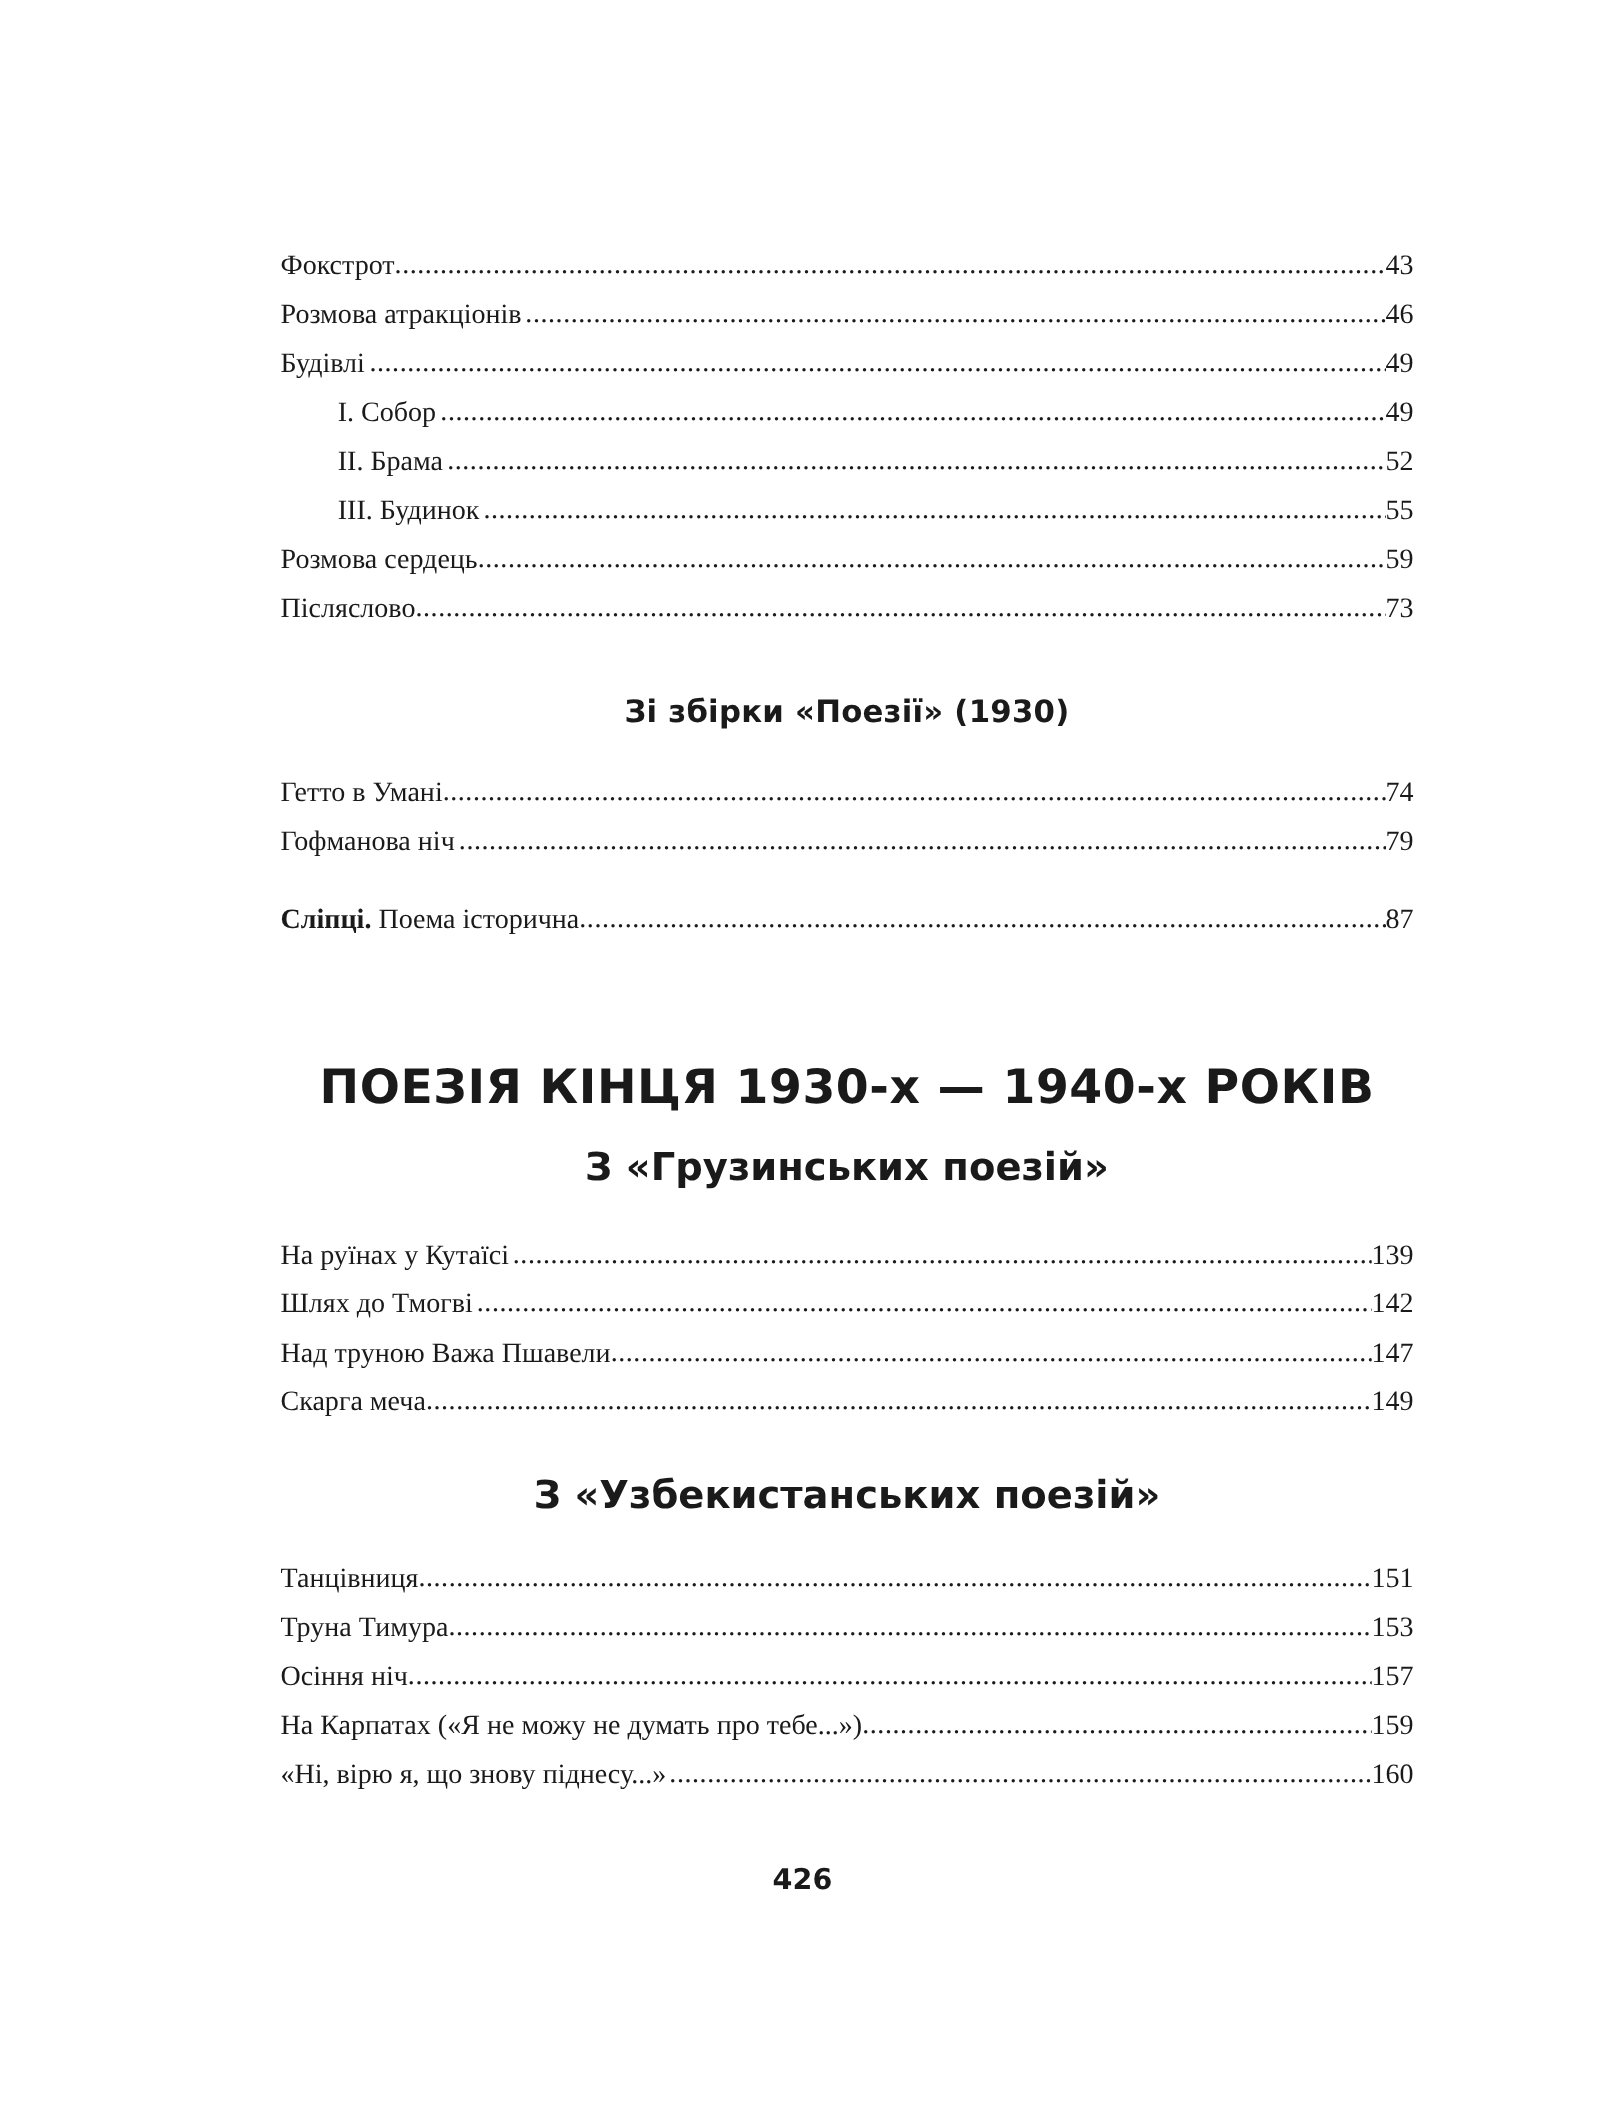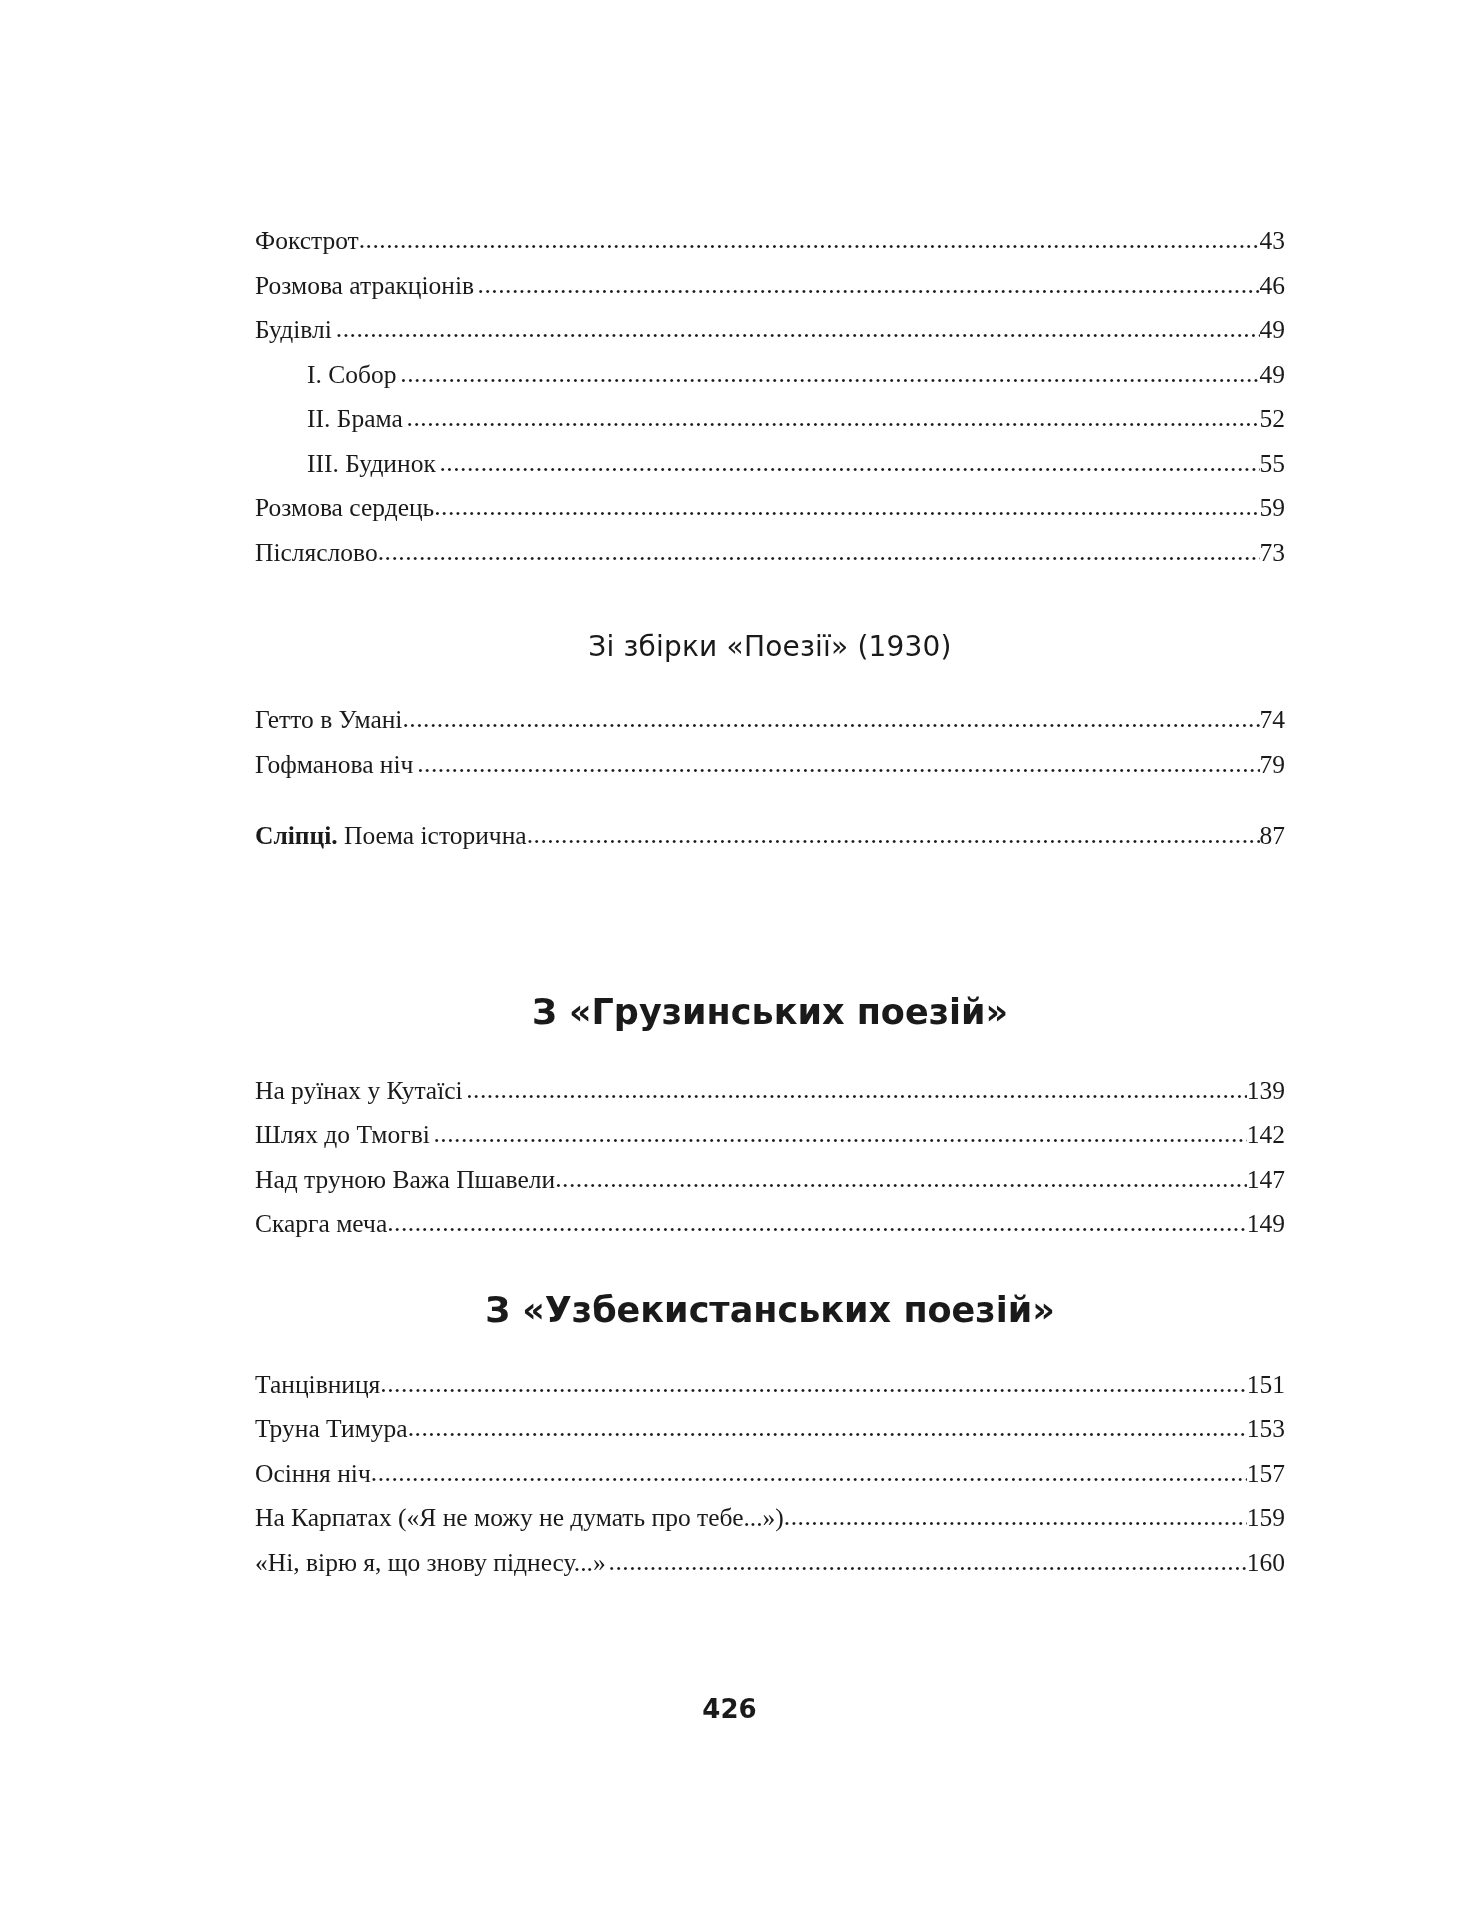--- a/index.html
+++ b/index.html
@@ -68,21 +68,21 @@
   }
   .gap-before-dots {
     display: inline-block;
     width: 6px;
   }
 
   
   .section-heading {
     text-align: center;
     font-family: "DejaVu Sans", sans-serif;
-    font-weight: normal;
+    font-weight: bold;
     font-size: 28px;
     letter-spacing: 0.2px;
     margin: 0;
   }
   .big-heading {
     text-align: center;
     font-family: "DejaVu Sans", sans-serif;
     font-weight: bold;
     font-size: 43px;
     letter-spacing: 0.5px;
@@ -197,20 +197,21 @@
     <div>
       <div class="toc-entry">
         <span class="toc-title"><span class="lead">Сліпці.</span><span> Поема історична</span></span>
         <span class="toc-dots"></span>
         <span class="toc-page">87</span>
       </div>
     </div>
 
     <div class="sp-5"></div>
 
+    <div class="big-heading">ПОЕЗІЯ КІНЦЯ 1930-х — 1940-х РОКІВ</div>
 
     <div class="sp-6"></div>
 
     <div class="mid-heading">З «Грузинських поезій»</div>
 
     <div class="sp-7"></div>
 
     <div>
       <div class="toc-entry">
         <span class="toc-title">На руїнах у Кутаїсі</span>

